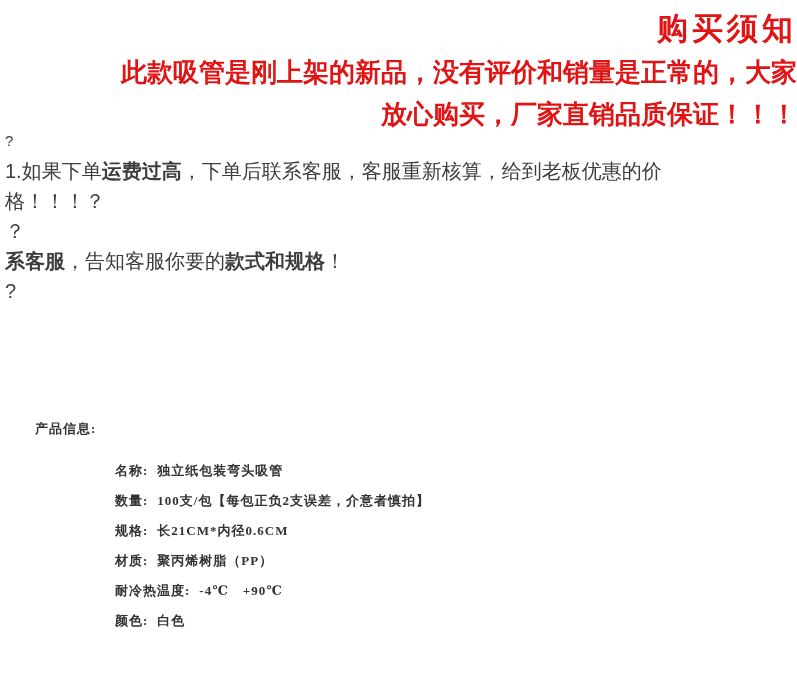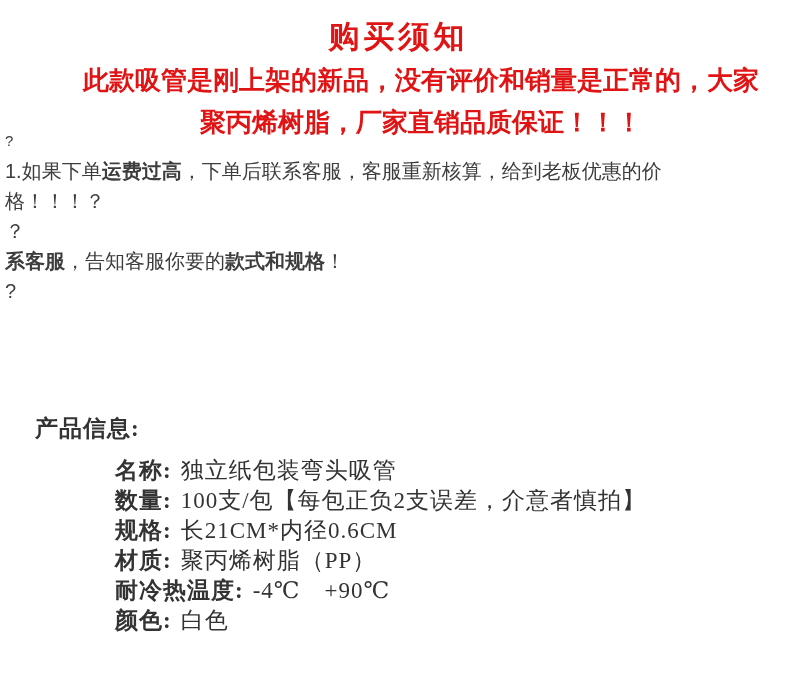--- a/index.html
+++ b/index.html
@@ -15,24 +15,24 @@
     width: 797px;
     height: 686px;
     margin: 0 auto;
     background: var(--bg);
     overflow: hidden;
     font-family: "Liberation Sans", "DejaVu Sans", sans-serif;
   }
   
   .notice {
     position: absolute;
-    top: 14px;
+    top: 6px;
     left: 0;
     width: 100%;
-    text-align: center;
+    text-align: right;
     color: var(--red);
     font-family: "Liberation Serif", "DejaVu Serif", serif;
     font-weight: bold;
   }
   .notice-title {
     font-size: 31px;
     line-height: 46px;
     letter-spacing: 4px;
   }
   .notice-line {
@@ -60,42 +60,42 @@
   .dline b { font-weight: bold; }
   .qmark-small { font-size: 15px; }
   
   .product {
     position: absolute;
     top: 414px;
     left: 0;
     width: 100%;
     color: var(--product-text);
     font-family: "Liberation Serif", "DejaVu Serif", serif;
-    font-size: 23px;
+    font-size: 13px;
   }
   .product-heading {
     margin-left: 35px;
     line-height: 30px;
     font-weight: bold;
     letter-spacing: 1px;
   }
   .product-rows { margin-top: 12px; margin-left: 115px; }
   .product-row { line-height: 30px; white-space: nowrap; }
   .product-row .label { margin-right: 9px; letter-spacing: 1px; font-weight: bold; }
-  .product-row .value { letter-spacing: 1px; }
+  .product-row .value { letter-spacing: 1px; font-weight: bold; }
 </style>
 </head>
 <body>
 
 <div class="page">
 
   <section class="notice">
     <div class="notice-title">购买须知</div>
     <div class="notice-line">此款吸管是刚上架的新品，没有评价和销量是正常的，大家</div>
-    <div class="notice-line">聚丙烯树脂，厂家直销品质保证！！！</div>
+    <div class="notice-line">放心购买，厂家直销品质保证！！！</div>
   </section>
 
   <section class="details">
     <div class="dline qmark-small"><span>?</span></div>
     <div class="dline"><span>1.如果下单</span><b>运费过高</b><span>，下单后联系客服，客服重新核算，给到老板优惠的价</span></div>
     <div class="dline"><span>格！！！？</span></div>
     <div class="dline"><span>？</span></div>
     <div class="dline"><b>系客服</b><span>，告知客服你要的</span><b>款式和规格</b><span>！</span></div>
     <div class="dline"><span>?</span></div>
   </section>

